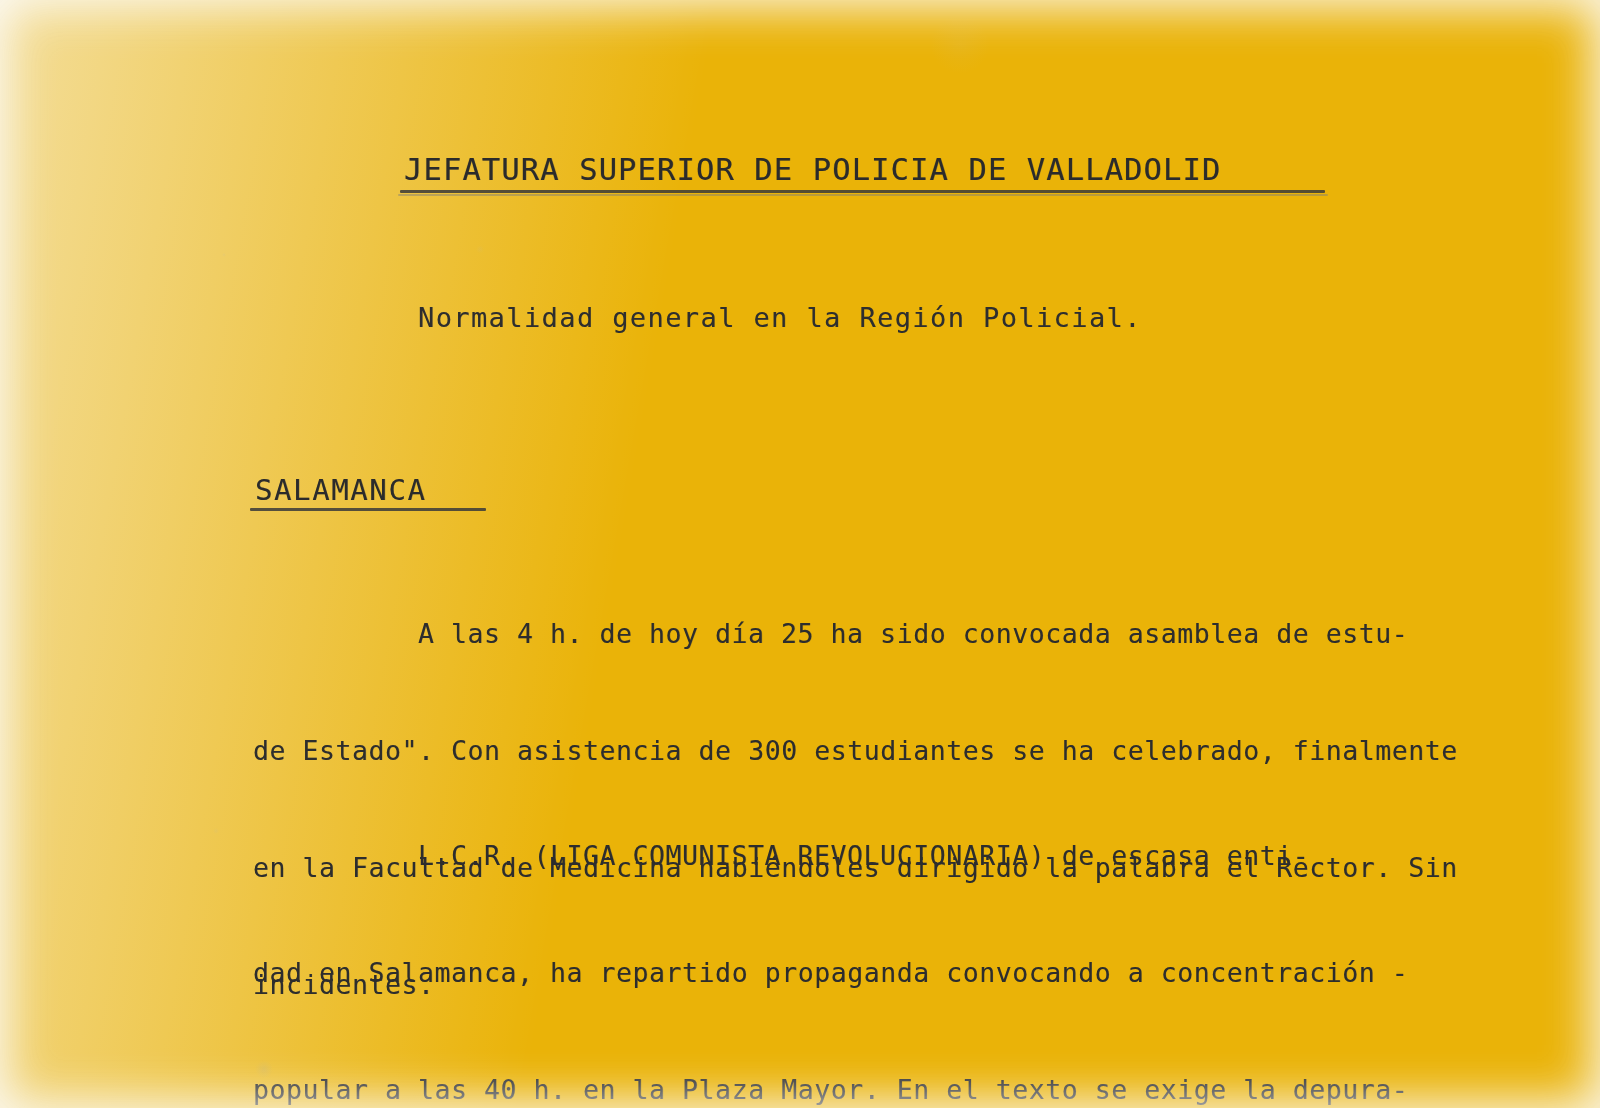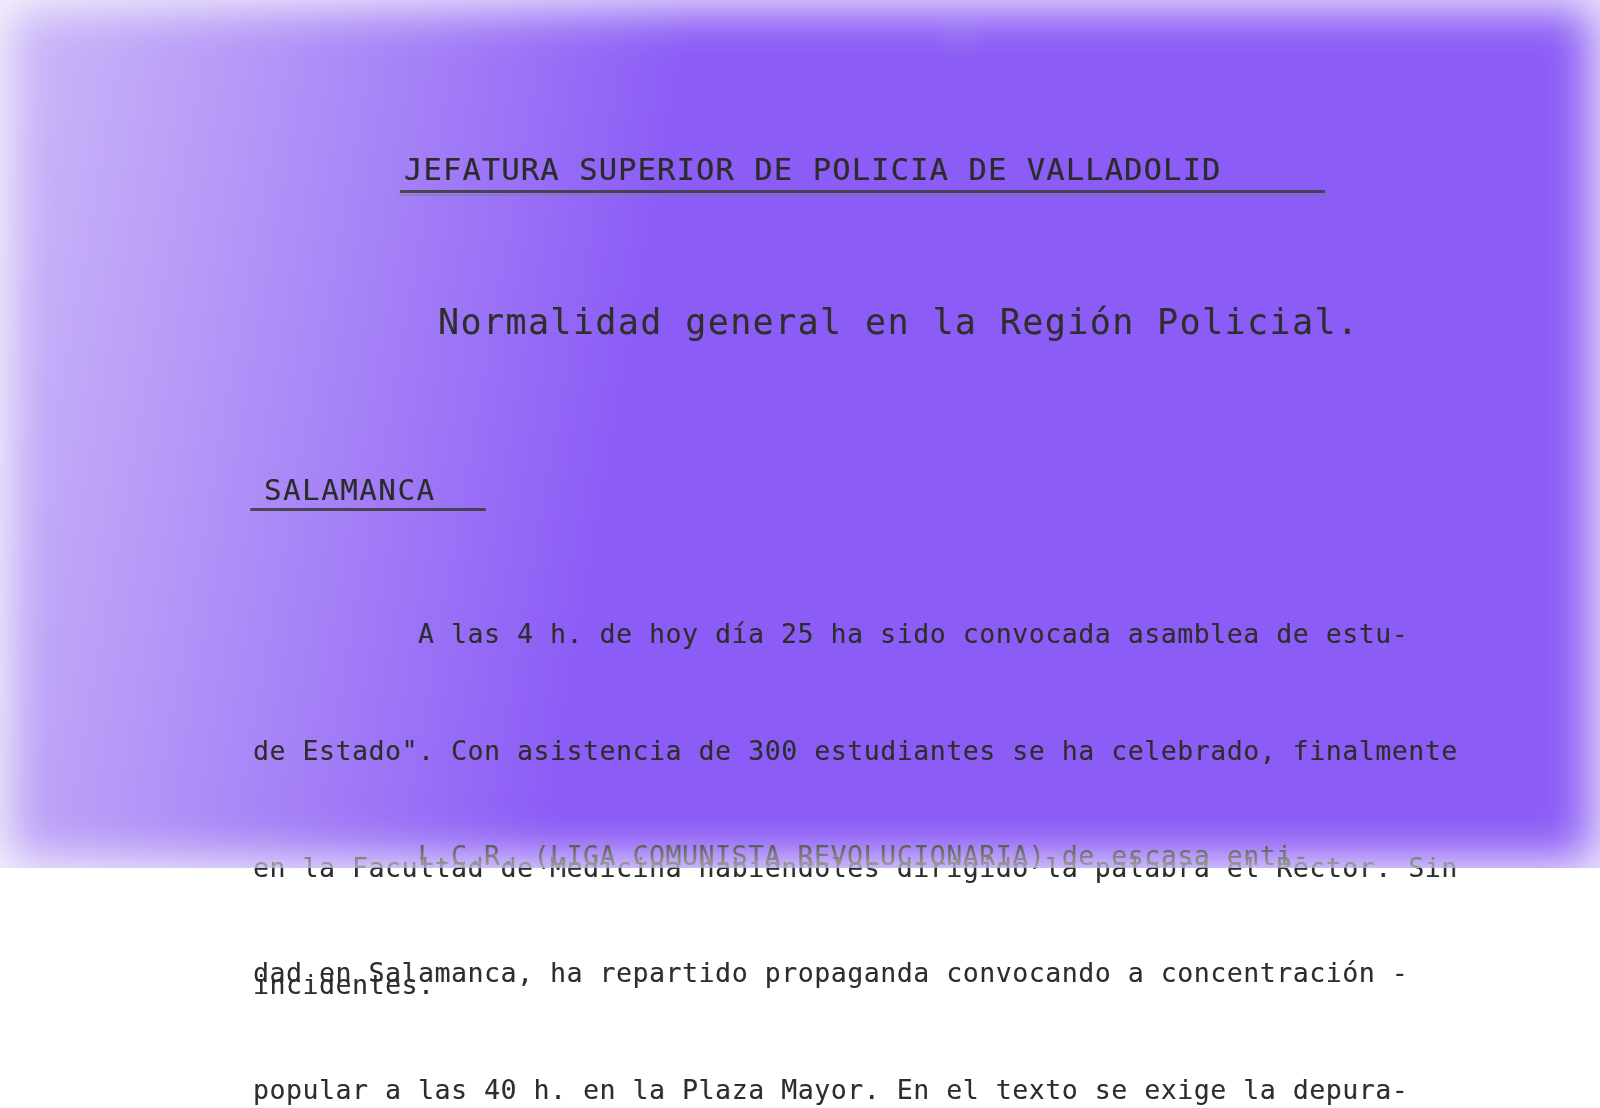--- a/index.html
+++ b/index.html
@@ -13,22 +13,22 @@
     width: 1600px;
     height: 1108px;
     overflow: hidden;
     font-family: "DejaVu Sans Mono", "Liberation Mono", monospace;
   }
 
   
   .page {
     position: relative;
     width: 1600px;
-    height: 868px;
-    background: #8b5cf6;
+    height: 1108px;
+    background: #eab308;
     box-sizing: border-box;
   }
 
   
   .scan-noise {
     position: absolute;
     inset: 0;
     pointer-events: none;
     background:
       radial-gradient(circle at 14% 23%, rgba(180,180,180,0.13) 0, rgba(255,255,255,0) 2px),
@@ -72,39 +72,38 @@
     top: 194px;
     height: 2px;
     width: 930px;
     left: 398px;
     background: #7d7d7d;
     opacity: 0.45;
   }
 
   .lede {
     position: absolute;
-    left: 438px;
+    left: 418px;
     top: 302px;
-    font-size: 35px;
+    font-size: 27px;
     letter-spacing: 1.4px;
     color: #2e2e2e;
     white-space: nowrap;
     text-shadow: 0.35px 0 0 rgba(70,70,70,0.4);
   }
 
   .section-head {
     position: absolute;
     left: 255px;
     top: 473px;
     font-size: 29px;
     letter-spacing: 1.6px;
     color: #2b2b2b;
     white-space: nowrap;
     text-shadow: 0.4px 0 0 rgba(60,60,60,0.45);
-    margin-left: 9px;
   }
   .section-rule {
     position: absolute;
     left: 250px;
     top: 508px;
     width: 236px;
     height: 3px;
     background: #3a3a3a;
     opacity: 0.85;
     border-radius: 1px;

